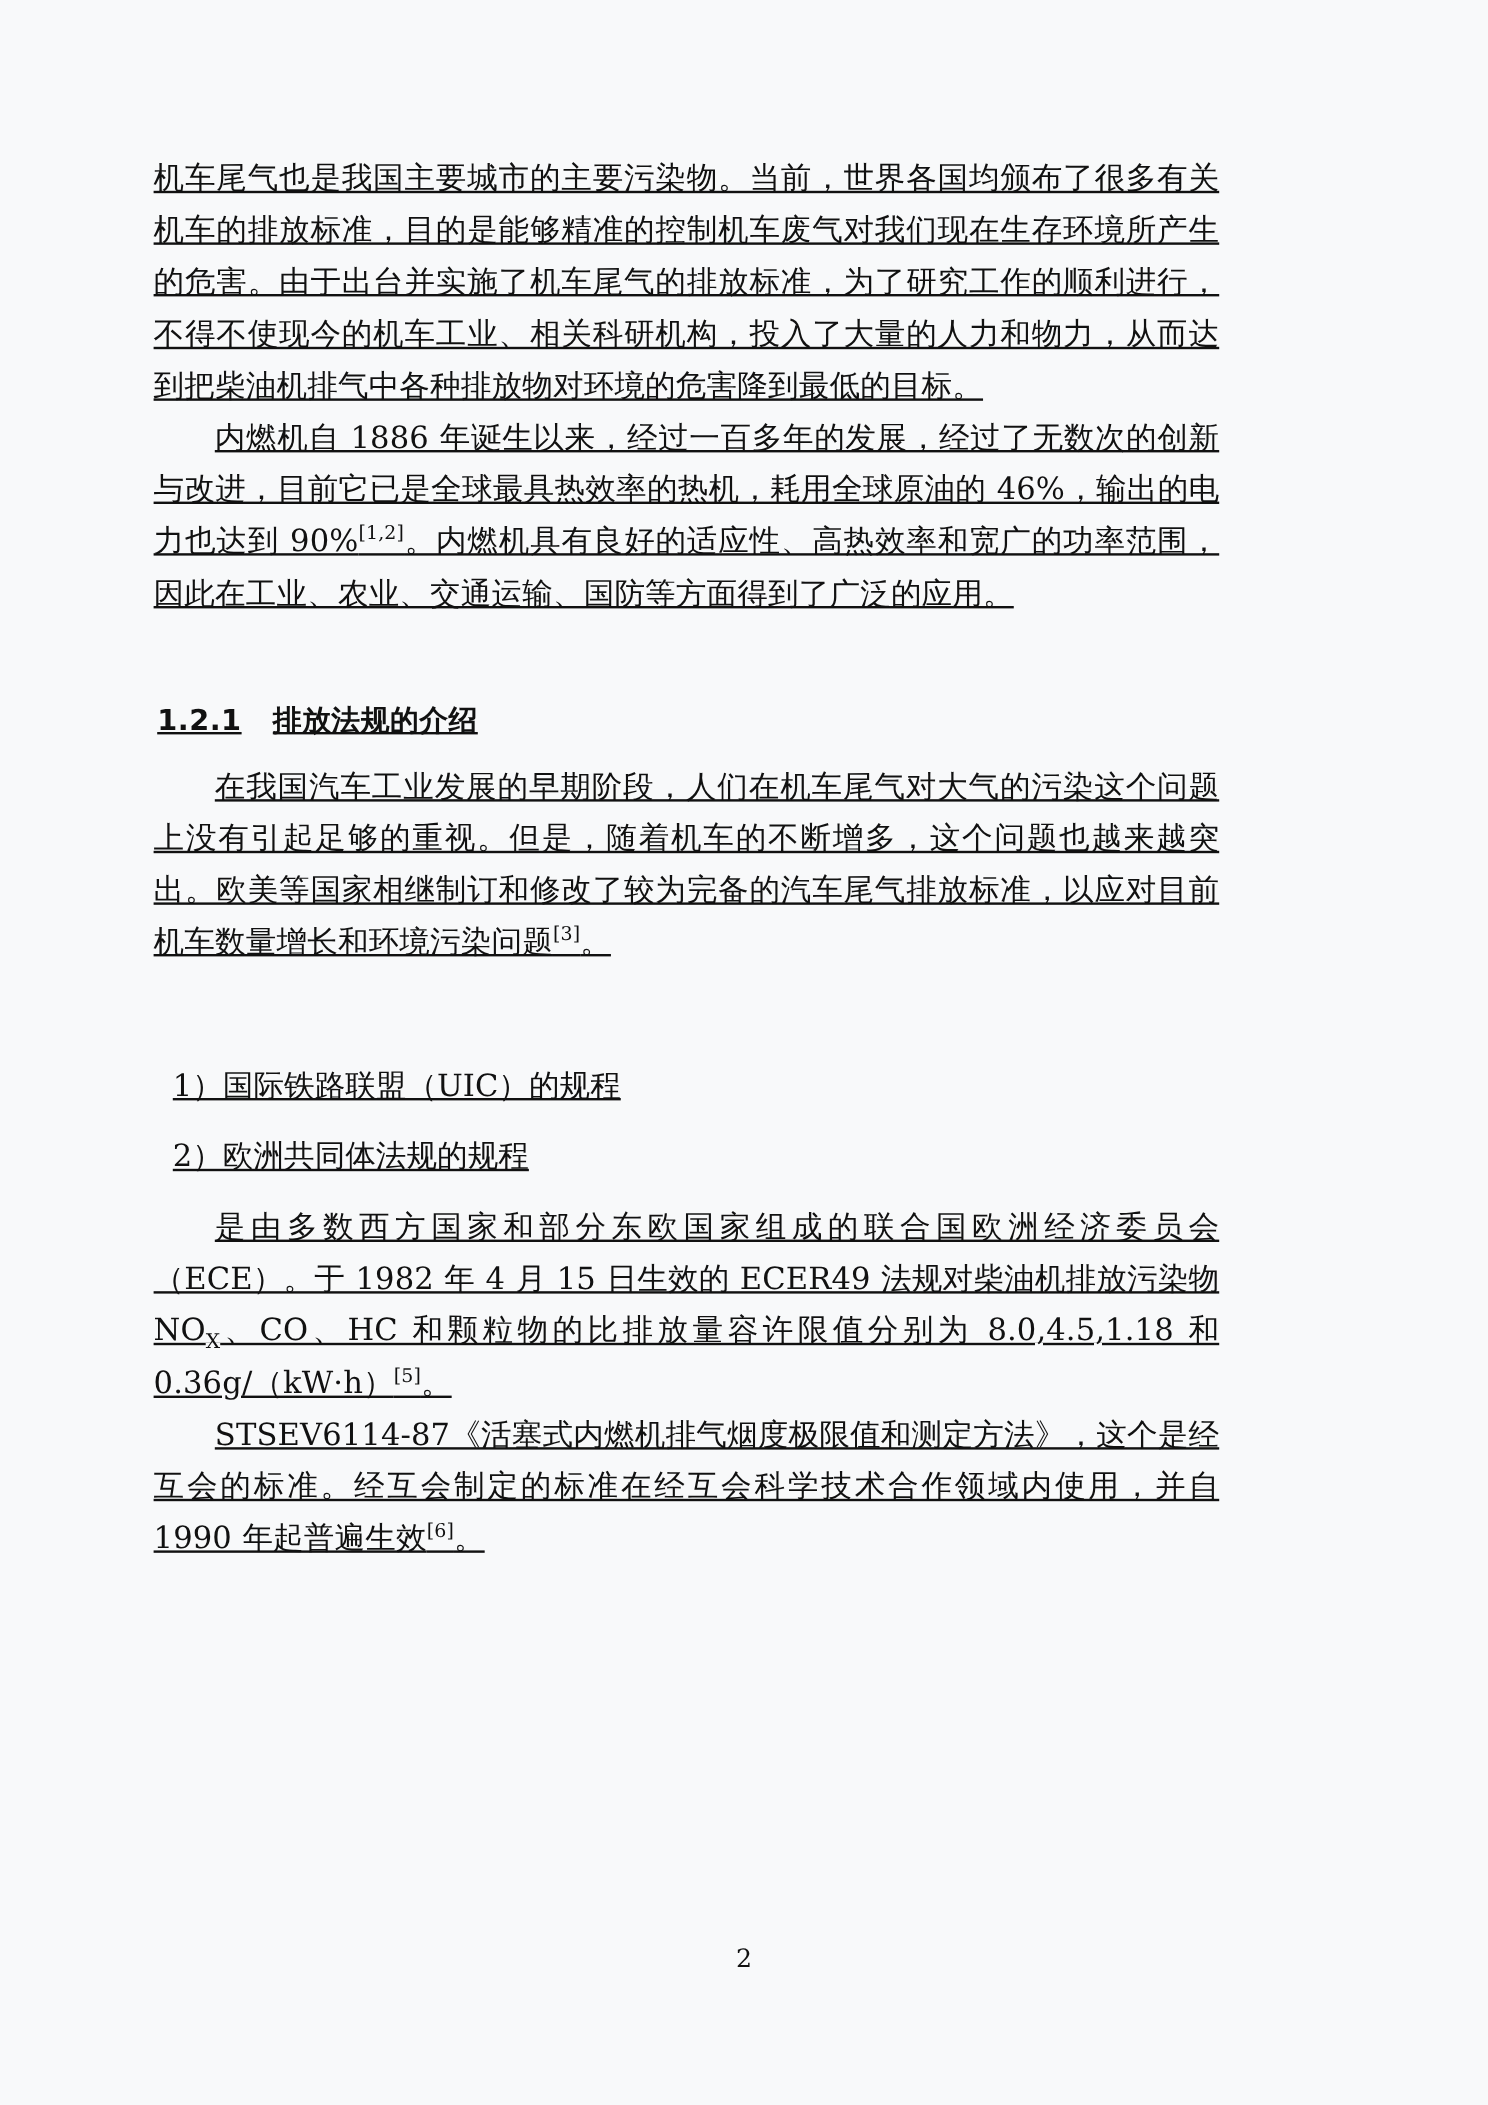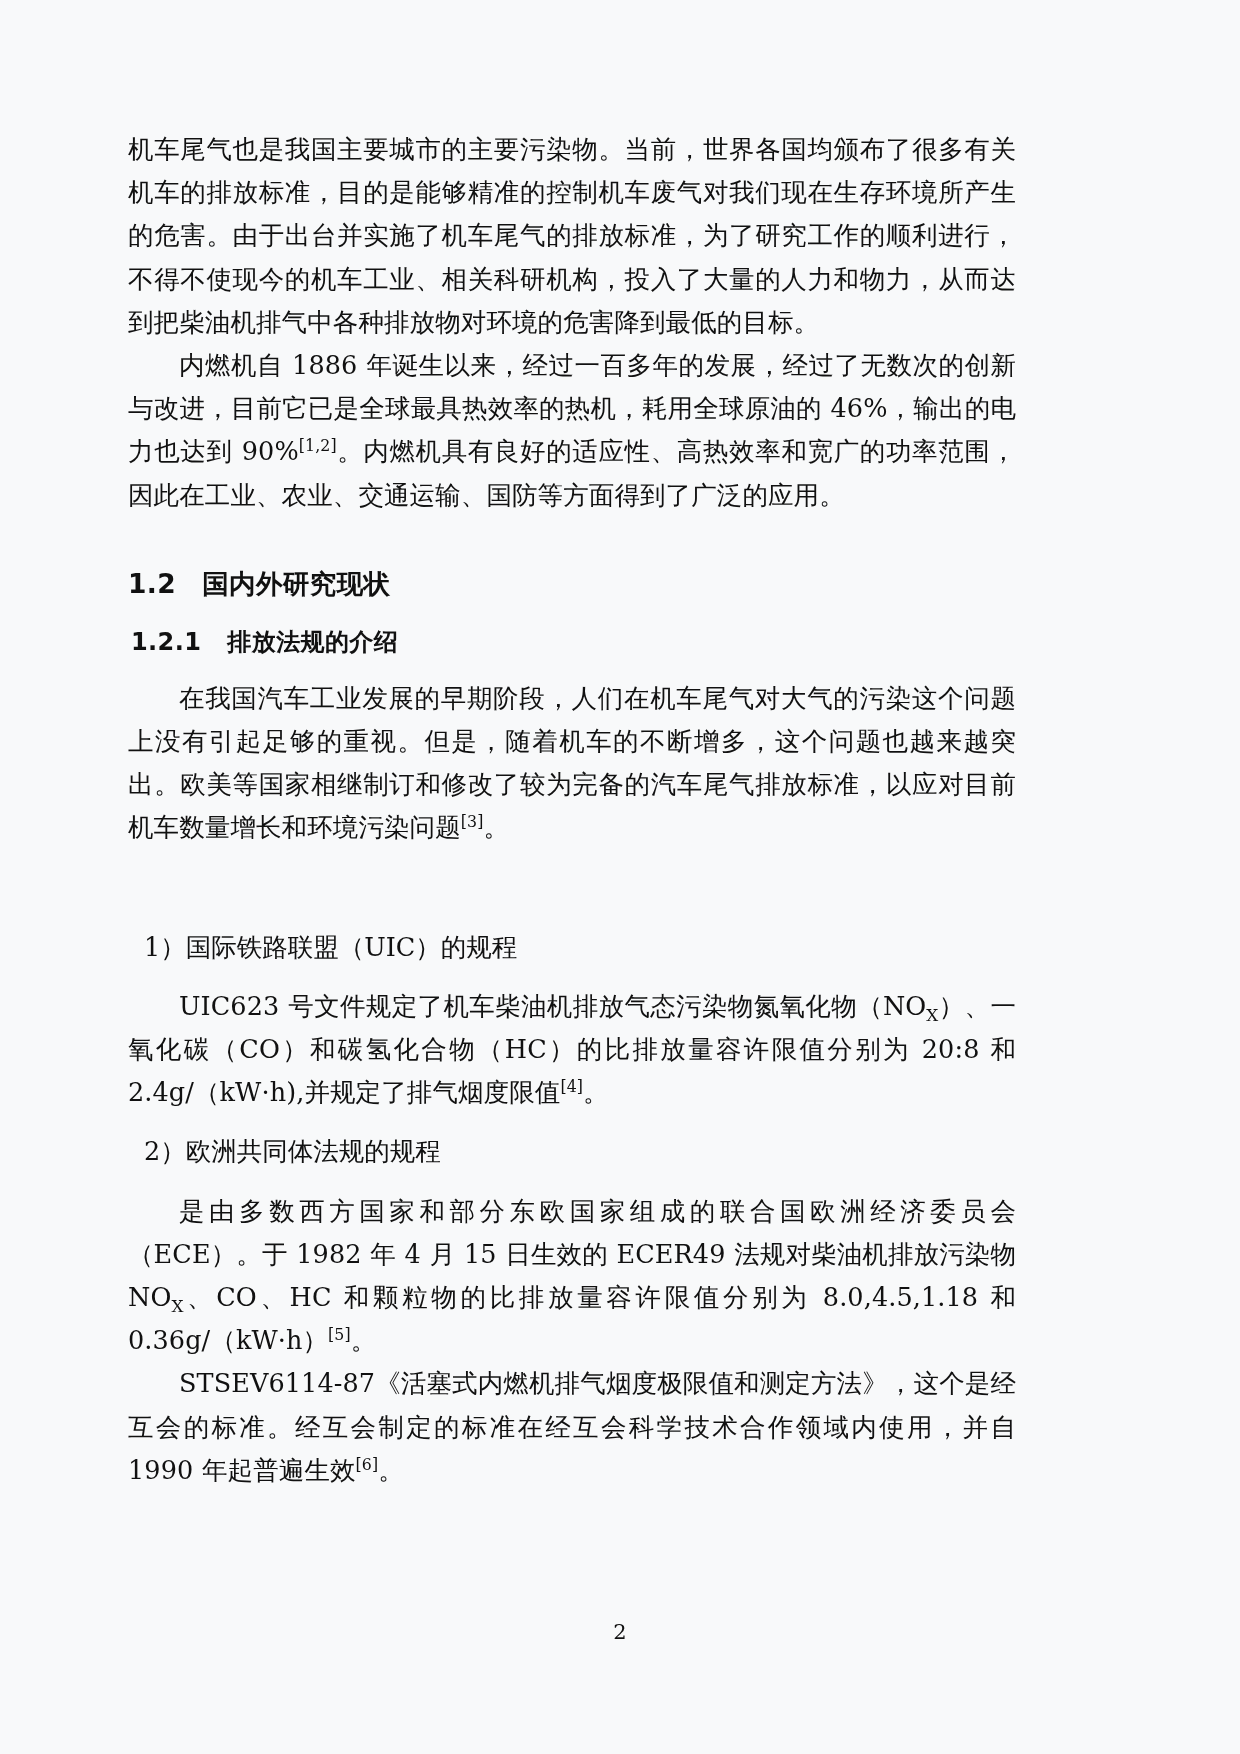--- a/index.html
+++ b/index.html
@@ -17,20 +17,21 @@
   }
 
   .page {
     position: absolute;
     left: 0;
     top: 0;
     width: 1240px;
     height: 1754px;
     box-sizing: border-box;
     padding: 128px 224px 0 128px;
+    text-decoration: underline;
   }
 
   .content {
     width: 888px;
   }
 
   
   .para {
     font-family: "DejaVu Serif", "Liberation Serif", serif;
     font-size: 25.5px;
@@ -114,38 +115,36 @@
 <div class="page">
   <div class="content">
 
     <p class="para"><span>机车尾气也是我国主要城市的主要污染物。当前，世界各国均颁布了很多有关机车的排放标准，目的是能够精准的控制机车废气对我们现在生存环境所产生的危害。由于出台并实施了机车尾气的排放标准，为了研究工作的顺利进行，不得不使现今的机车工业、相关科研机构，投入了大量的人力和物力，从而达到把柴油机排气中各种排放物对环境的危害降到最低的目标。</span></p>
 
     <p class="para indent"><span>内燃机自 1886 年诞生以来，经过一百多年的发展，经过了无数次的创新与改进，目前它已是全球最具热效率的热机，耗用全球原油的 46%，输出的电力也达到 90%</span><sup>[1,2]</sup><span>。内燃机具有良好的适应性、高热效率和宽广的功率范围，因此在工业、农业、交通运输、国防等方面得到了广泛的应用。</span></p>
 
 
     <div class="sp-h2-before"></div>
 
-    <h2 class="h2"><span class="h-num">1.2</span><span class="h-gap"></span><span>国内外研究现状</span></h2>
 
     <div class="sp-h3-before"></div>
 
     <h3 class="h3"><span class="h-num">1.2.1</span><span class="h-gap"></span><span>排放法规的介绍</span></h3>
 
     <div class="sp-h3-after"></div>
 
     <p class="para indent"><span>在我国汽车工业发展的早期阶段，人们在机车尾气对大气的污染这个问题上没有引起足够的重视。但是，随着机车的不断增多，这个问题也越来越突出。欧美等国家相继制订和修改了较为完备的汽车尾气排放标准，以应对目前机车数量增长和环境污染问题</span><sup>[3]</sup><span>。</span></p>
 
     <div class="sp-h3b-before"></div>
 
 
     <div class="sp-h3-after"></div>
 
     <p class="listline">1）国际铁路联盟（UIC）的规程</p>
 
-    <p class="para indent"><span>UIC623 号文件规定了机车柴油机排放气态污染物氮氧化物（NO</span><sub>X</sub><span>）、一氧化碳（CO）和碳氢化合物（HC）的比排放量容许限值分别为 20:8 和 2.4g/（kW·h),并规定了排气烟度限值</span><sup>[4]</sup><span>。</span></p>
 
     <p class="listline">2）欧洲共同体法规的规程</p>
 
     <p class="para indent"><span>是由多数西方国家和部分东欧国家组成的联合国欧洲经济委员会（ECE）。于 1982 年 4 月 15 日生效的 ECER49 法规对柴油机排放污染物 NO</span><sub>X</sub><span>、CO、HC 和颗粒物的比排放量容许限值分别为 8.0,4.5,1.18 和 0.36g/（kW·h）</span><sup>[5]</sup><span>。</span></p>
 
 
     <p class="para indent"><span>STSEV6114-87《活塞式内燃机排气烟度极限值和测定方法》，这个是经互会的标准。经互会制定的标准在经互会科学技术合作领域内使用，并自 1990 年起普遍生效</span><sup>[6]</sup><span>。</span></p>
 
   </div>
 

